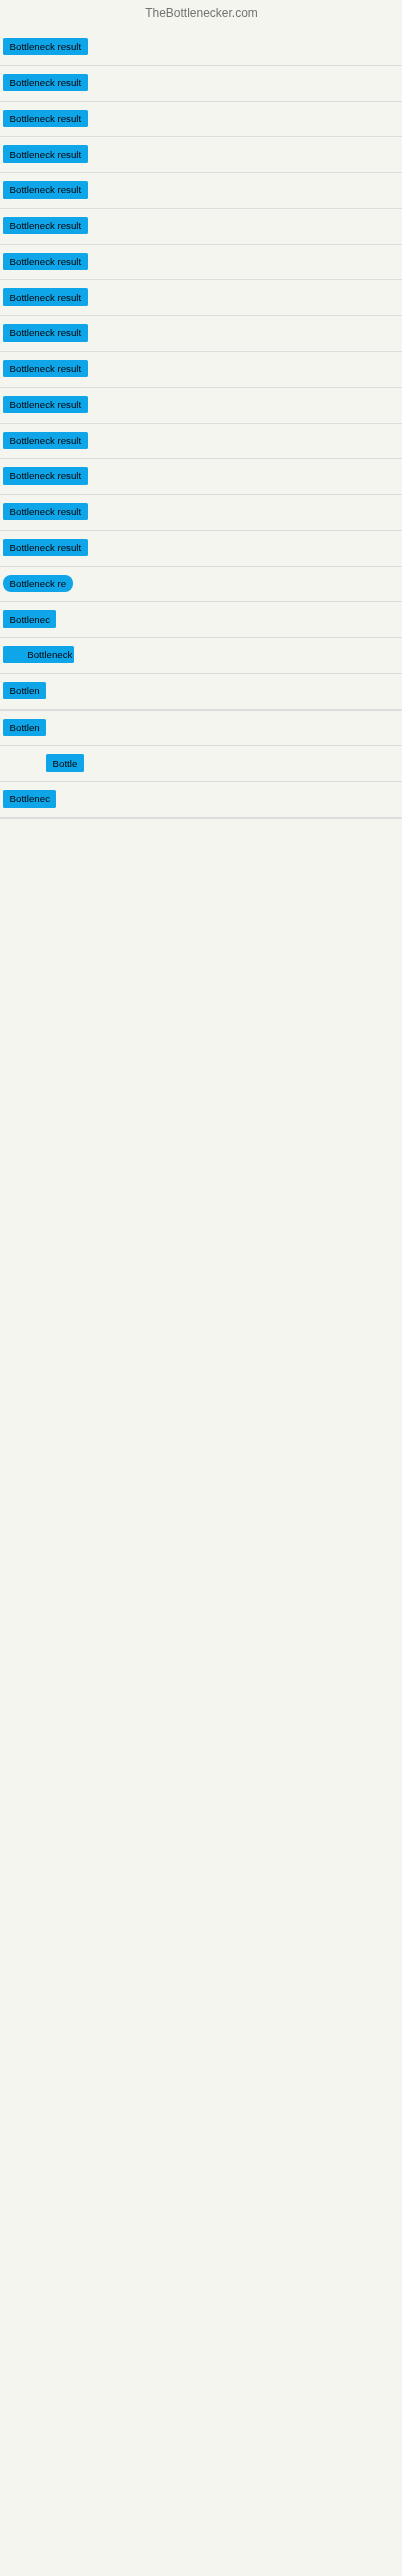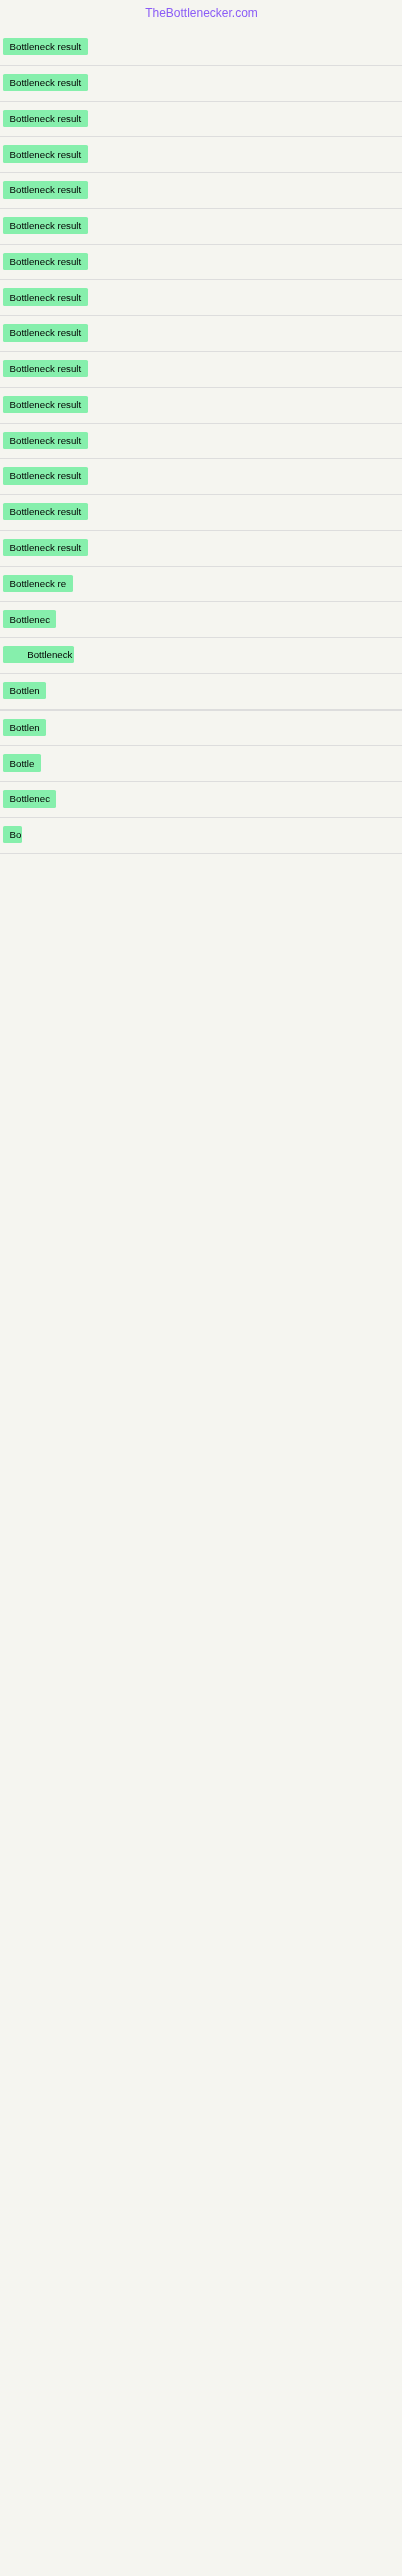--- a/index.html
+++ b/index.html
@@ -13,27 +13,27 @@
       min-height: 2576px;
       background-color: #f5f5f0;
       font-family: Arial, sans-serif;
       position: relative;
     }
 
     .site-title {
       text-align: center;
       padding: 6.4px 0 9.7px 0;
       font-size: 12px;
-      color: #8b5cf6;
+      color: #737373;
       font-weight: normal;
     }
 
     .bottleneck-badge {
       display: inline-block;
-      background-color: #86efac;
+      background-color: #0ea5e9;
       color: #000;
       font-size: 9.7px;
       font-weight: normal;
       padding: 3.2px 6.4px;
       border-radius: 1.6px;
       white-space: nowrap;
       overflow: hidden;
     }
 
     .divider {
@@ -72,32 +72,31 @@
       <div style="padding: 8px 0px 6.4px 3.2px;"><span class="bottleneck-badge" style="max-width: 97px;">Bottleneck result</span></div>
       <hr class="divider">
       <div style="padding: 8px 0px 6.4px 3.2px;"><span class="bottleneck-badge" style="max-width: 97px;">Bottleneck result</span></div>
       <hr class="divider">
       <div style="padding: 8px 0px 6.4px 3.2px;"><span class="bottleneck-badge" style="max-width: 97px;">Bottleneck result</span></div>
       <hr class="divider">
       <div style="padding: 8px 0px 6.4px 3.2px;"><span class="bottleneck-badge" style="max-width: 93px;">Bottleneck result</span></div>
       <hr class="divider">
       <div style="padding: 8px 0px 6.4px 3.2px;"><span class="bottleneck-badge" style="max-width: 89px;">Bottleneck result</span></div>
       <hr class="divider">
-      <div style="padding: 8px 0px 6.4px 3.2px;"><span class="bottleneck-badge" style="max-width: 76px;">Bottleneck re</span></div>
+      <div style="padding: 8px 0px 6.4px 3.2px;"><span class="bottleneck-badge" style="max-width: 76px; border-radius: 8px;">Bottleneck re</span></div>
       <hr class="divider">
       <div style="padding: 8px 0px 6.4px 3.2px;"><span class="bottleneck-badge" style="max-width: 56px;">Bottlenec</span></div>
       <hr class="divider">
       <div style="padding: 8px 0px 6.4px 3.2px;"><span class="bottleneck-badge" style="max-width: 71px; padding-left: 24px;">Bottleneck r</span></div>
       <hr class="divider">
       <div style="padding: 8px 0px 6.4px 3.2px;"><span class="bottleneck-badge" style="max-width: 44px;">Bottlen</span></div>
       <hr class="divider">
       <hr class="divider">
       <div style="padding: 8px 0px 6.4px 3.2px;"><span class="bottleneck-badge" style="max-width: 44px;">Bottlen</span></div>
       <hr class="divider">
-      <div style="padding: 8px 0px 6.4px 3.2px;"><span class="bottleneck-badge" style="max-width: 39px;">Bottle</span></div>
+      <div style="padding: 8px 0px 6.4px 3.2px;"><span class="bottleneck-badge" style="max-width: 39px; margin-left: 43px;">Bottle</span></div>
       <hr class="divider">
       <div style="padding: 8px 0px 6.4px 3.2px;"><span class="bottleneck-badge" style="max-width: 56px;">Bottlenec</span></div>
       <hr class="divider">
-      <div style="padding: 8px 0px 6.4px 3.2px;"><span class="bottleneck-badge" style="max-width: 19.3px;">Bo</span></div>
       <hr class="divider">
     </div>
 </div>
 
 
 </body></html>

